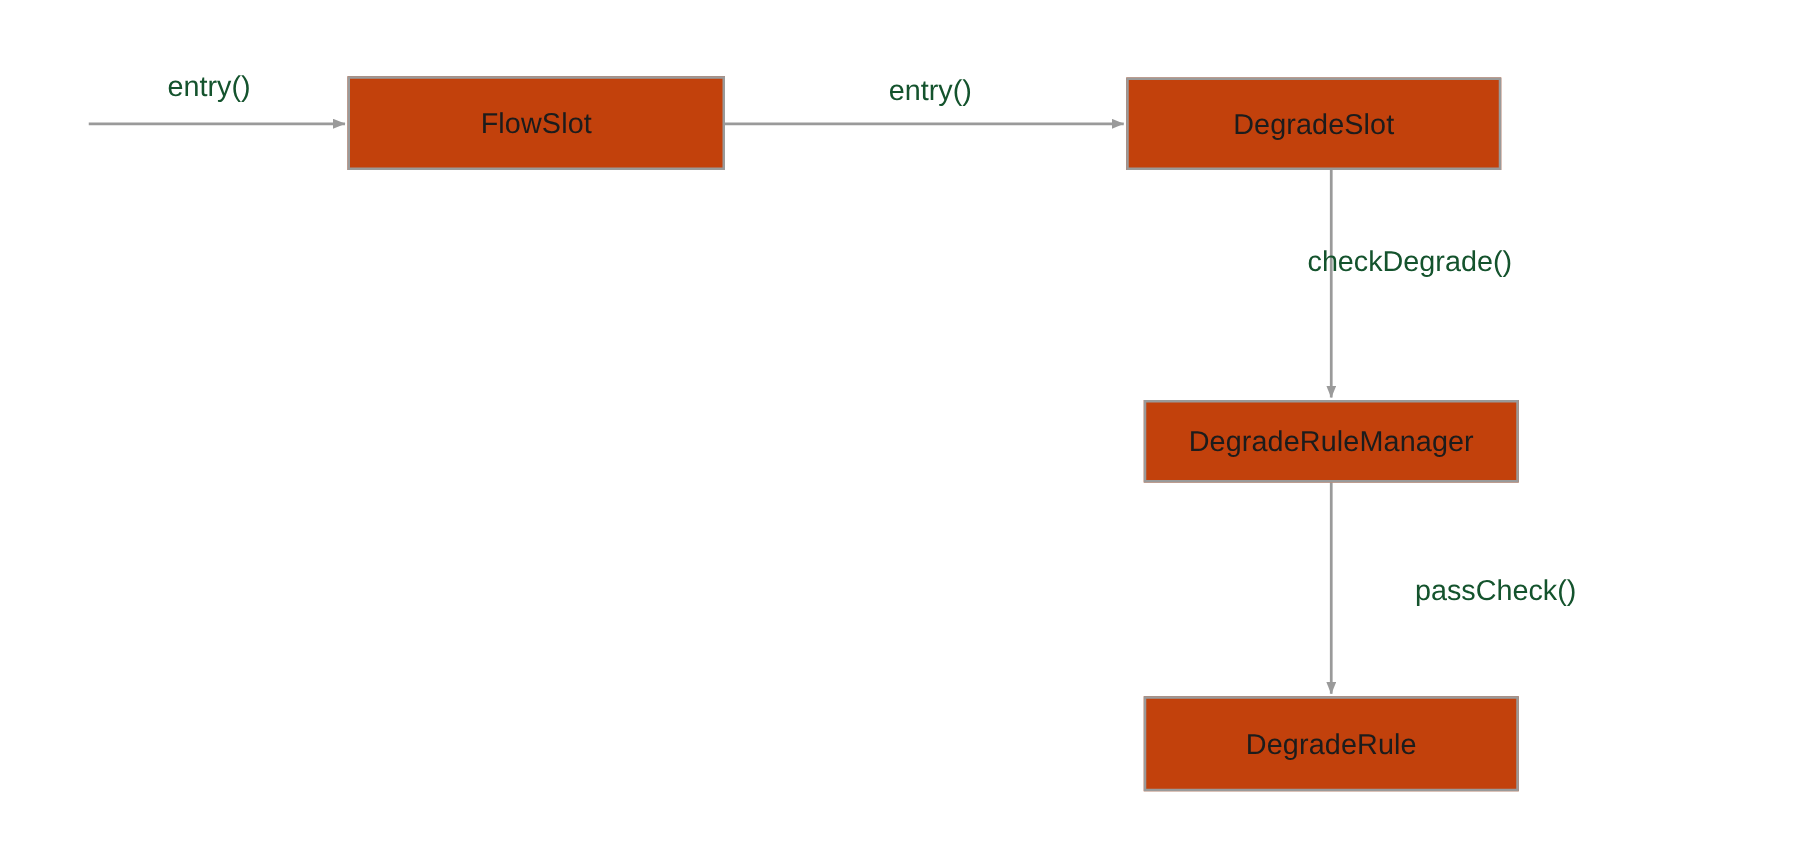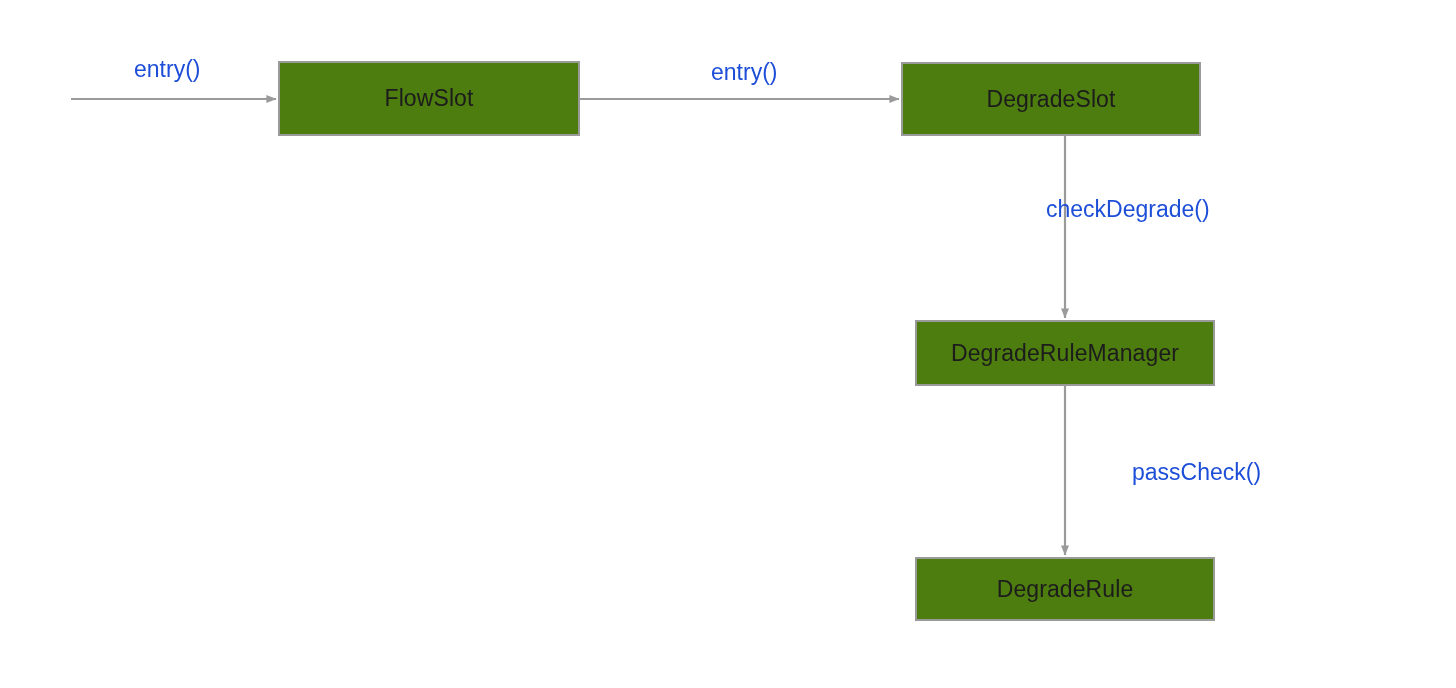--- a/index.html
+++ b/index.html
@@ -24,44 +24,44 @@
     position: absolute;
     left: 0;
     top: 0;
     width: 1456px;
     height: 688px;
     pointer-events: none;
   }
   .node {
     position: absolute;
     box-sizing: border-box;
-    background: #4d7c0f;
+    background: #c2410c;
     border: 2px solid #9a9a9a;
     display: flex;
     align-items: center;
     justify-content: center;
   }
   .node-label {
     font-size: 23px;
     color: #1c1c1c;
     line-height: 1;
     letter-spacing: 0.1px;
     white-space: nowrap;
   }
   .edge-label {
     position: absolute;
     font-size: 23px;
-    color: #1d4ed8;
+    color: #14532d;
     line-height: 1;
     white-space: nowrap;
   }
   #node-flowslot      { left: 278px; top: 61px;  width: 302px; height: 75px; }
   #node-degradeslot   { left: 901px; top: 62px;  width: 300px; height: 74px; }
   #node-degraderulemanager { left: 915px; top: 320px; width: 300px; height: 66px; }
-  #node-degraderule   { left: 915px; top: 557px; width: 300px; height: 64px; }
+  #node-degraderule   { left: 915px; top: 557px; width: 300px; height: 76px; }
 
   #label-entry-1      { left: 134px;  top: 58px; }
   #label-entry-2      { left: 711px;  top: 61px; }
   #label-checkdegrade { left: 1046px; top: 198px; }
   #label-passcheck    { left: 1092px; top: 461px; margin-left: 40px; }
 </style>
 </head>
 <body>
 
 <div id="diagram-canvas">

